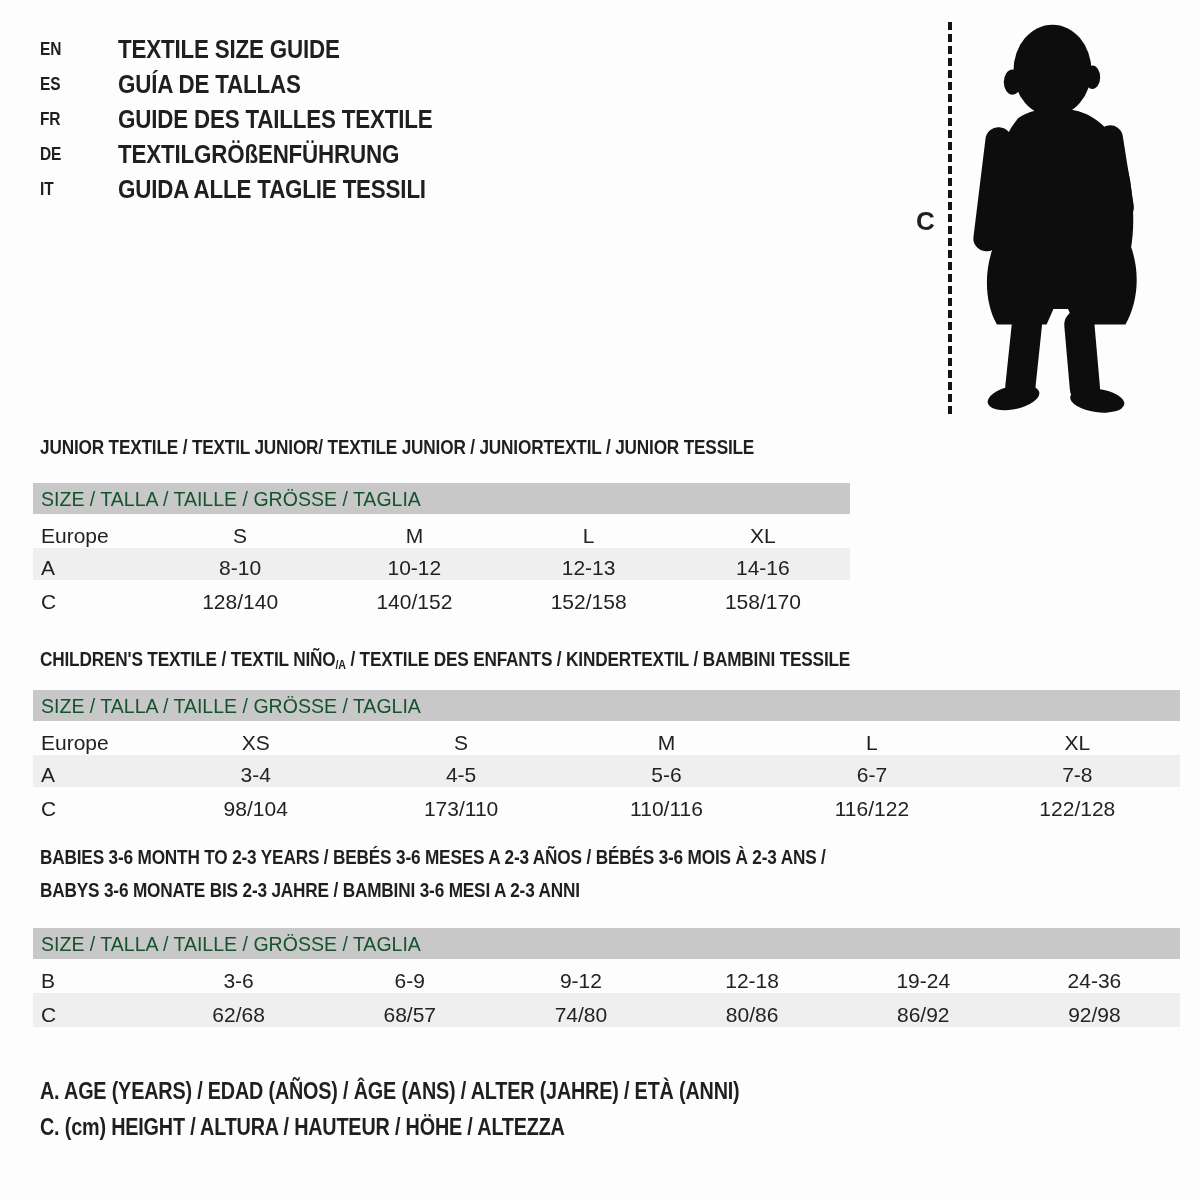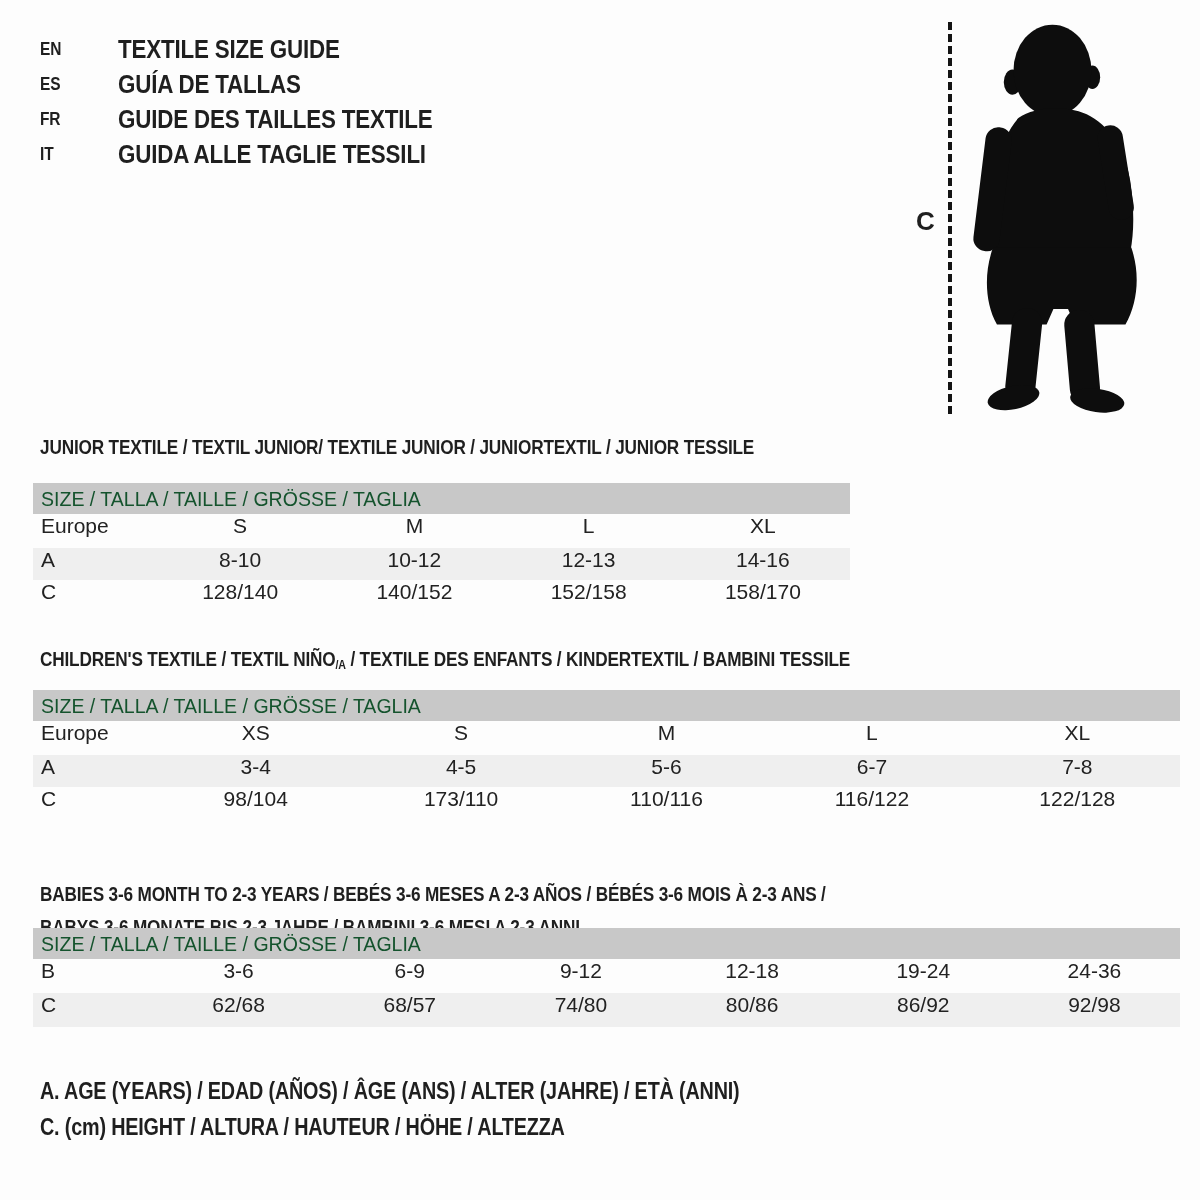--- a/index.html
+++ b/index.html
@@ -32,21 +32,21 @@
   .section-title { position:absolute; left:40px; font-weight:700; font-size:20px; line-height:30px; white-space:nowrap; }
   .section-title.two-line { line-height:33px; }
   .sub-a { font-size:0.62em; position:relative; top:0.28em; }
 
   
   .size-table { position:absolute; left:33px; }
   .size-bar {
     height:31px; background:#c8c8c8; display:flex; align-items:center;
     padding-left:8px; box-sizing:border-box; font-size:21px; color:#14532d;
   }
-  .t-row { display:flex; align-items:flex-start; font-size:21px; color:#222222; }
+  .t-row { display:flex; align-items:flex-end; font-size:21px; color:#222222; }
   .t-row.h34 { height:34px; }
   .t-row.h32 { height:32px; }
   .t-row .label { width:120px; padding-left:8px; box-sizing:border-box; }
   .t-row .cell  { flex:1; text-align:center; }
   .t-row.alt { background:#efefef; }
 
   #junior-table   { top:483px; width:817px; }
   #children-table { top:690px; width:1147px; }
   #babies-table   { top:928px; width:1147px; }
 
@@ -64,20 +64,24 @@
       <span class="lang-code"><span class="cond">EN</span></span>
       <span class="lang-title"><span class="cond">TEXTILE SIZE GUIDE</span></span>
     </div>
     <div class="lang-row">
       <span class="lang-code"><span class="cond">ES</span></span>
       <span class="lang-title"><span class="cond">GUÍA DE TALLAS</span></span>
     </div>
     <div class="lang-row">
       <span class="lang-code"><span class="cond">FR</span></span>
       <span class="lang-title"><span class="cond">GUIDE DES TAILLES TEXTILE</span></span>
+    </div>
+    <div class="lang-row">
+      <span class="lang-code"><span class="cond">DE</span></span>
+      <span class="lang-title"><span class="cond">TEXTILGRÖßENFÜHRUNG</span></span>
     </div>
     <div class="lang-row">
       <span class="lang-code"><span class="cond">IT</span></span>
       <span class="lang-title"><span class="cond">GUIDA ALLE TAGLIE TESSILI</span></span>
     </div>
   </div>
 
   <div class="measure-line"></div>
   <div class="measure-label">C</div>
 
@@ -168,21 +172,21 @@
     <div class="t-row h34">
       <span class="label">C</span>
       <span class="cell">98/104</span>
       <span class="cell">173/110</span>
       <span class="cell">110/116</span>
       <span class="cell">116/122</span>
       <span class="cell">122/128</span>
     </div>
   </div>
 
-  <div class="section-title two-line" style="top:841px;margin-top:37px;">
+  <div class="section-title two-line" style="top:841px;">
     <div><span class="cond">BABIES 3-6 MONTH TO 2-3 YEARS / BEBÉS 3-6 MESES A 2-3 AÑOS / BÉBÉS 3-6 MOIS À 2-3 ANS /</span></div>
     <div><span class="cond">BABYS 3-6 MONATE BIS 2-3 JAHRE / BAMBINI 3-6 MESI A 2-3 ANNI</span></div>
   </div>
   <div class="size-table" id="babies-table">
     <div class="size-bar">
       <span class="cond93">SIZE / TALLA / TAILLE / GRÖSSE / TAGLIA</span>
     </div>
     <div class="t-row h34">
       <span class="label">B</span>
       <span class="cell">3-6</span>

